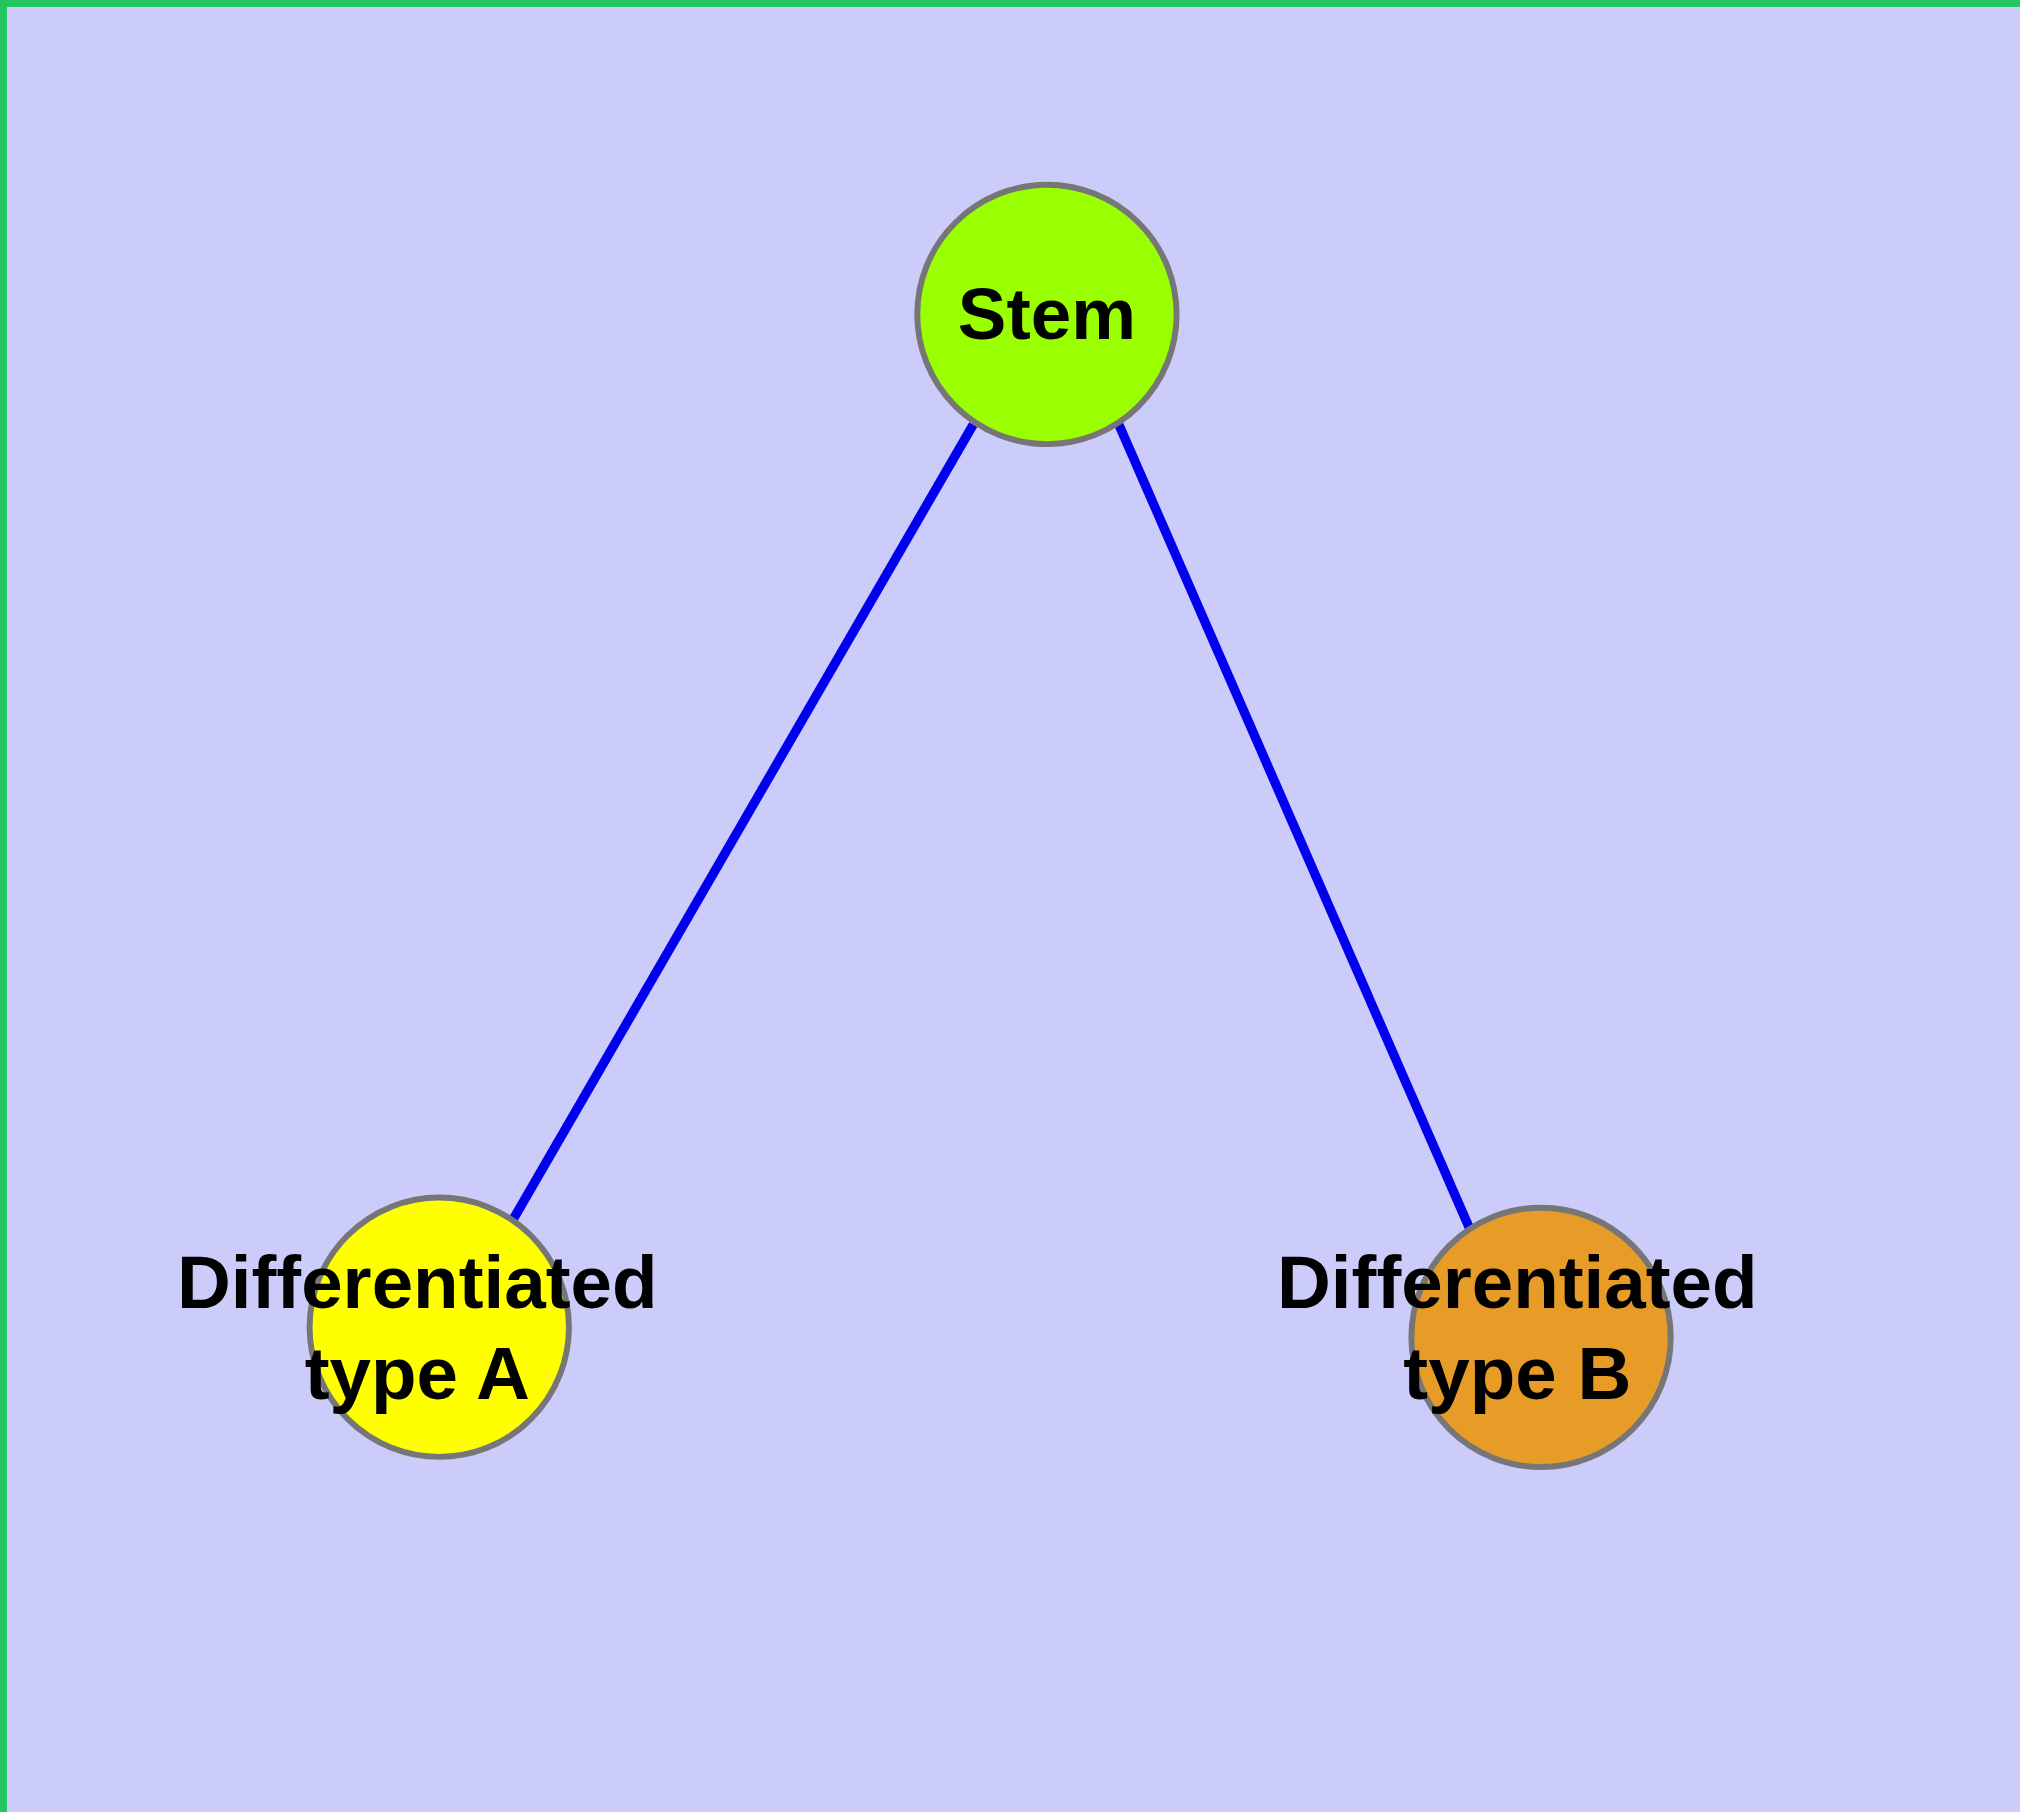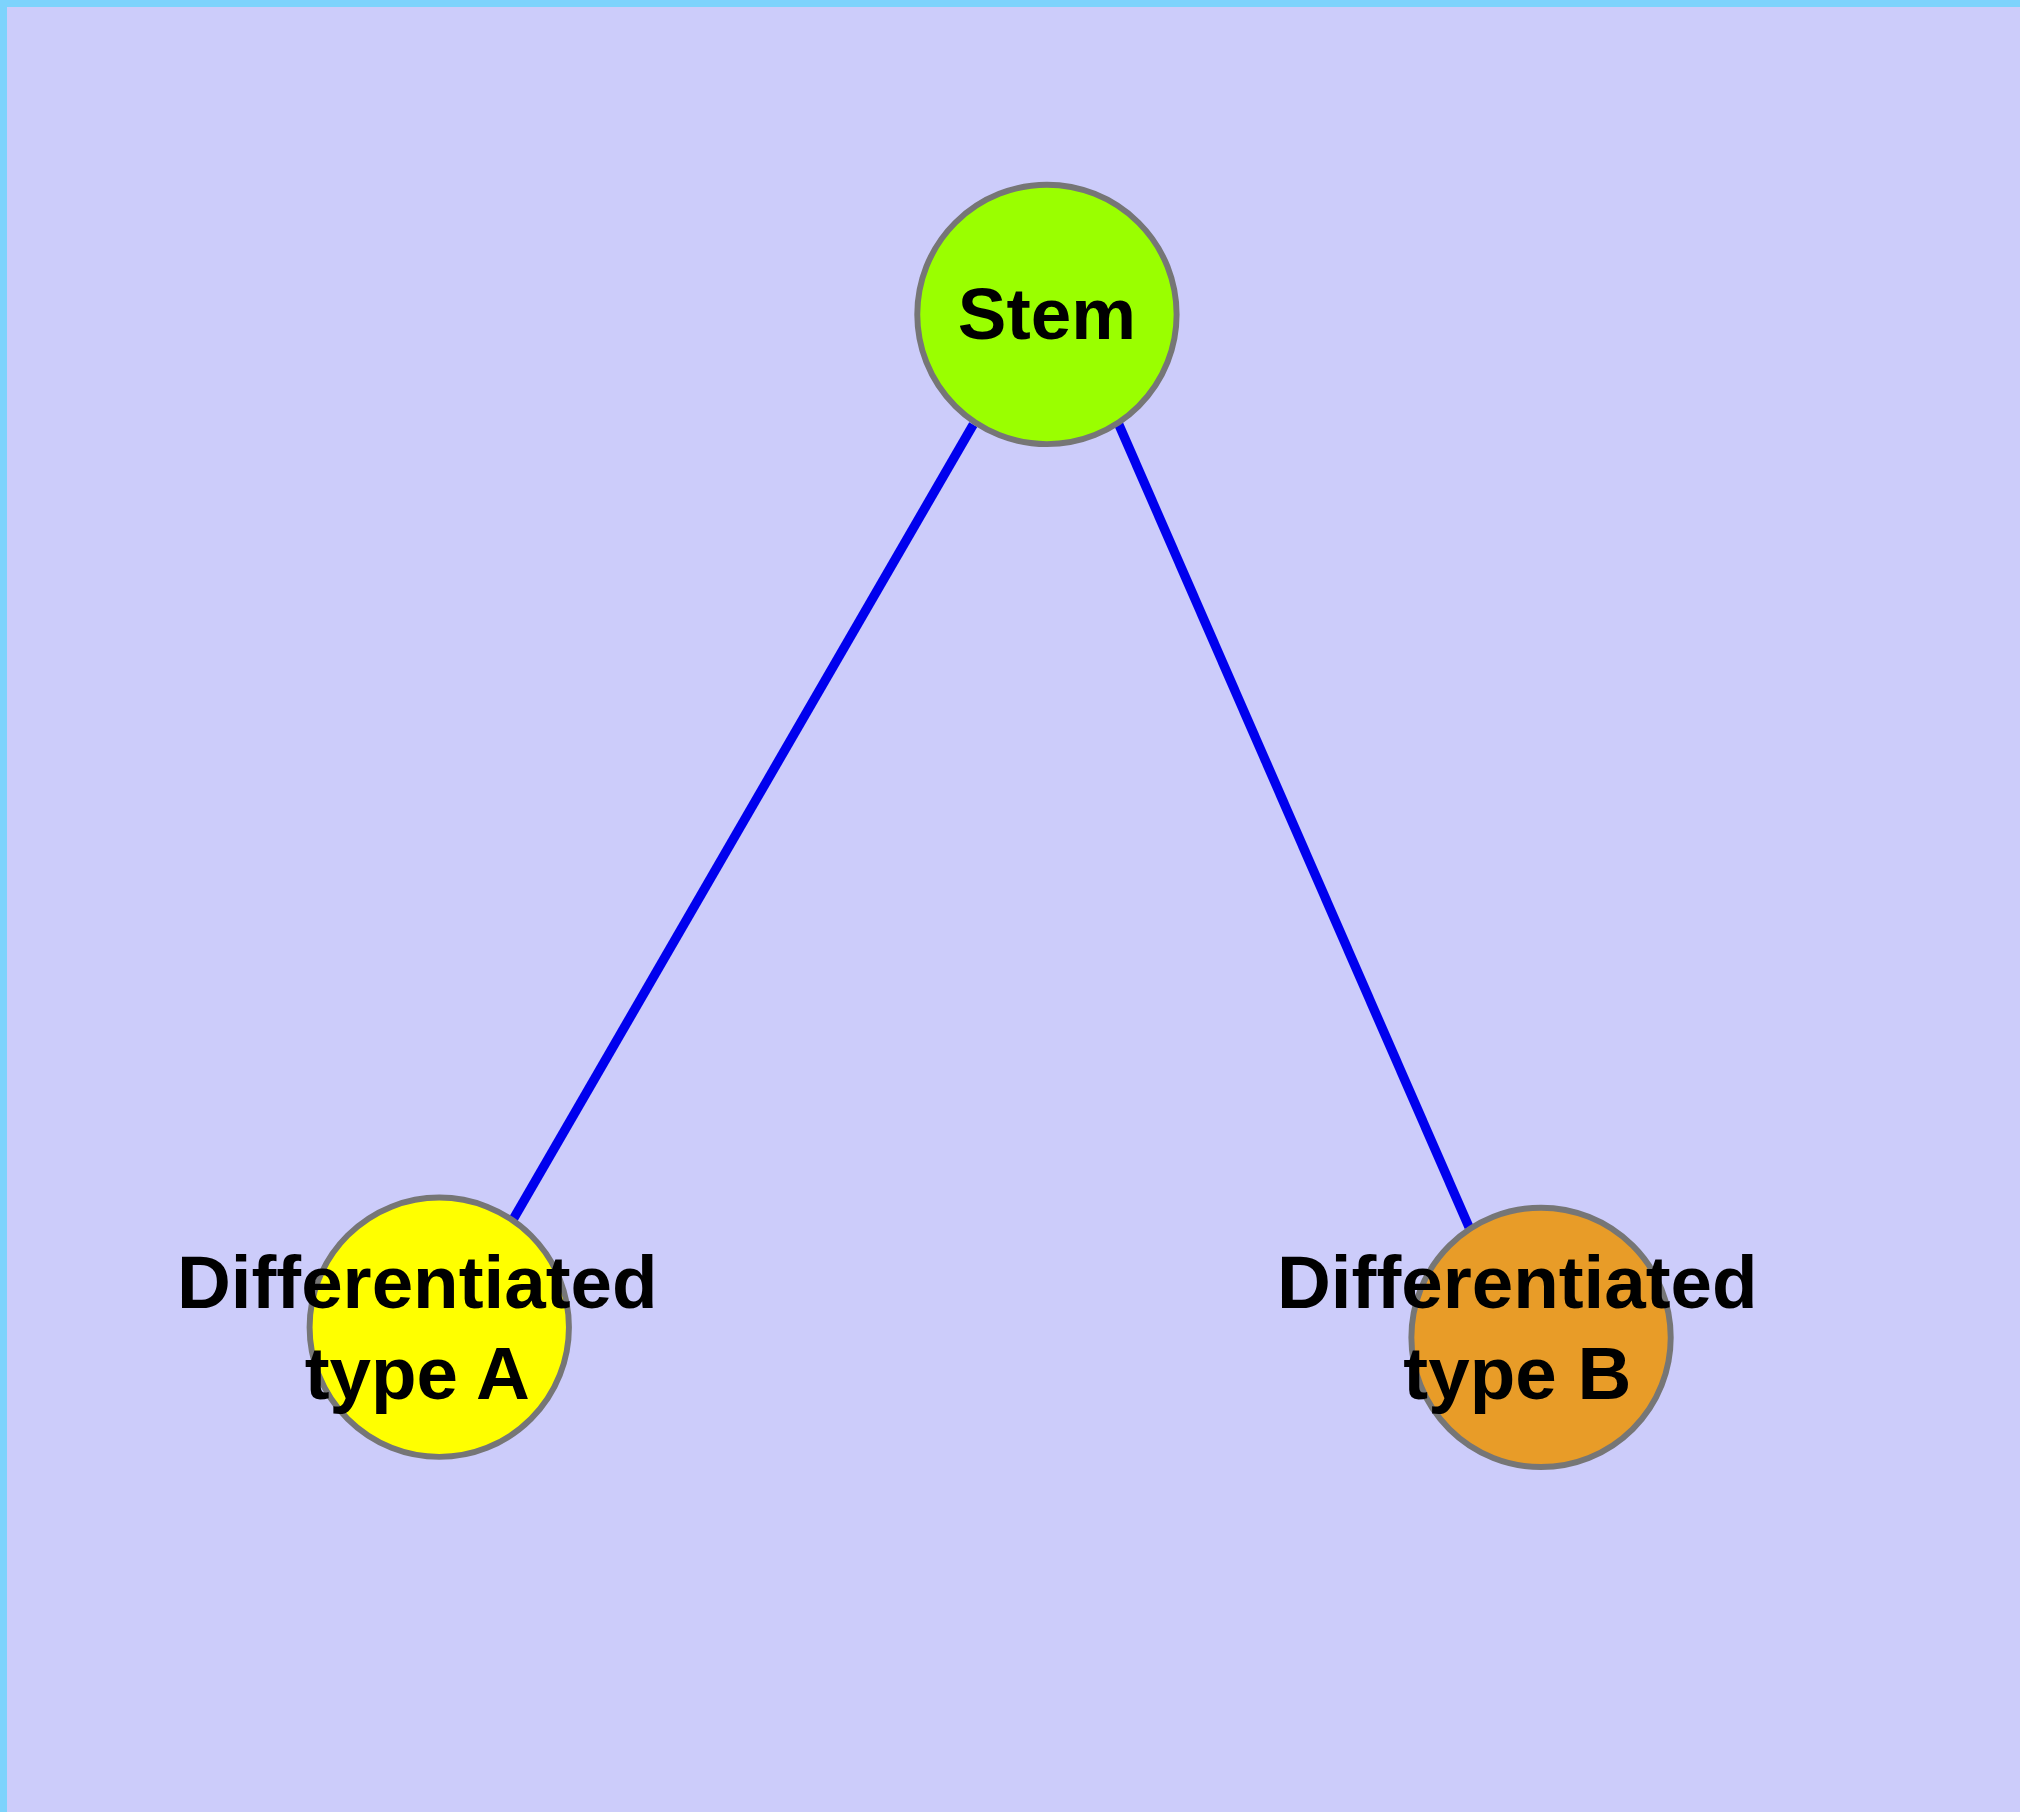--- a/index.html
+++ b/index.html
@@ -50,21 +50,21 @@
   .node-label {
     font-family: "Liberation Sans", sans-serif;
     font-weight: bold;
     fill: #000000;
     text-anchor: middle;
   }
 </style>
 </head>
 <body>
 
-<div id="canvas" style="background: #7dd3fc;">
+<div id="canvas" style="background: #22c55e;">
 
   <div id="plot-background" style="background: rgb(204, 204, 250);"></div>
 
   <svg id="graph-svg" viewBox="0 0 2384 2138" xmlns="http://www.w3.org/2000/svg">
 
     <g>
       <line class="edge-line" x1="1148" y1="501" x2="605" y2="1439" stroke="#0000ee" stroke-width="11"></line>
       <line class="edge-line" x1="1319" y1="499" x2="1733" y2="1448" stroke="#0000ee" stroke-width="11"></line>
     </g>
 

